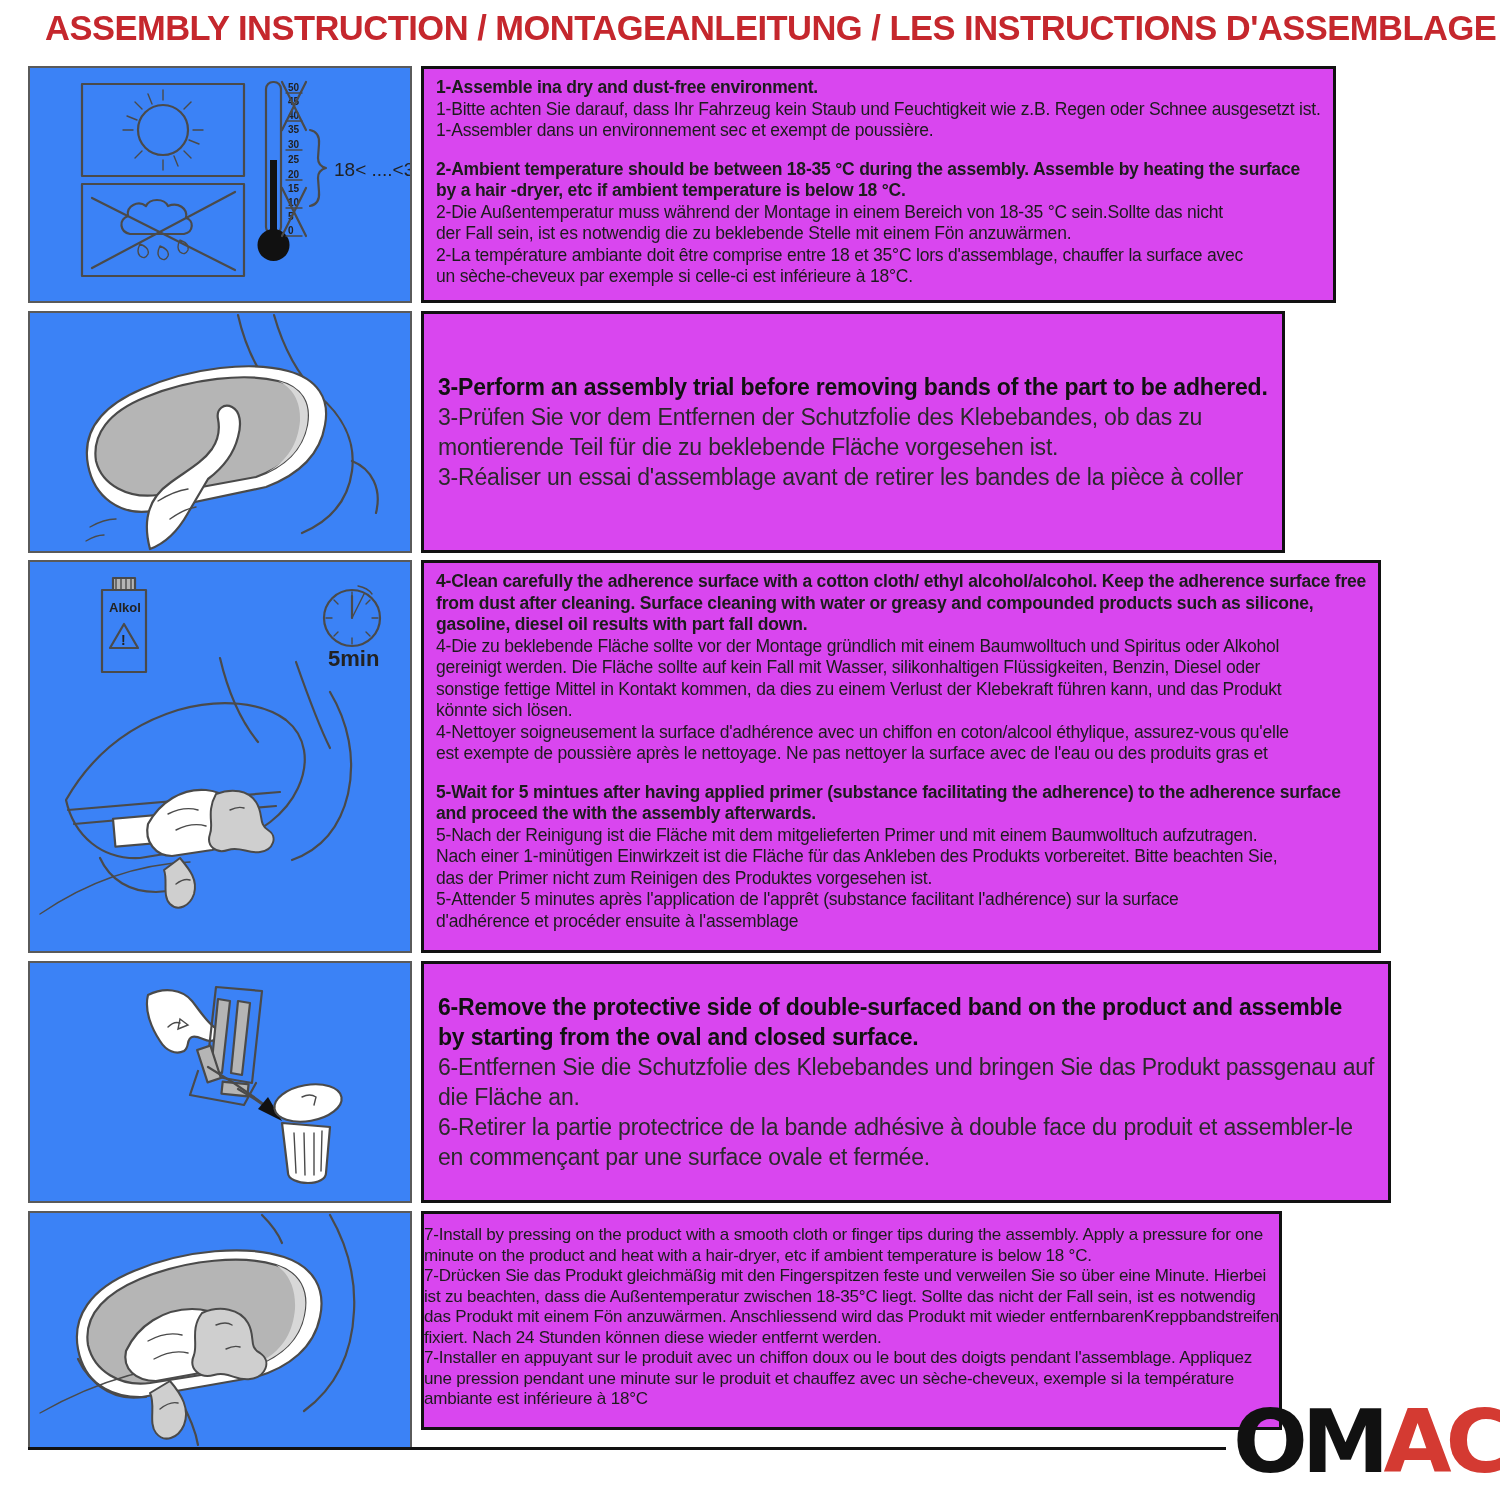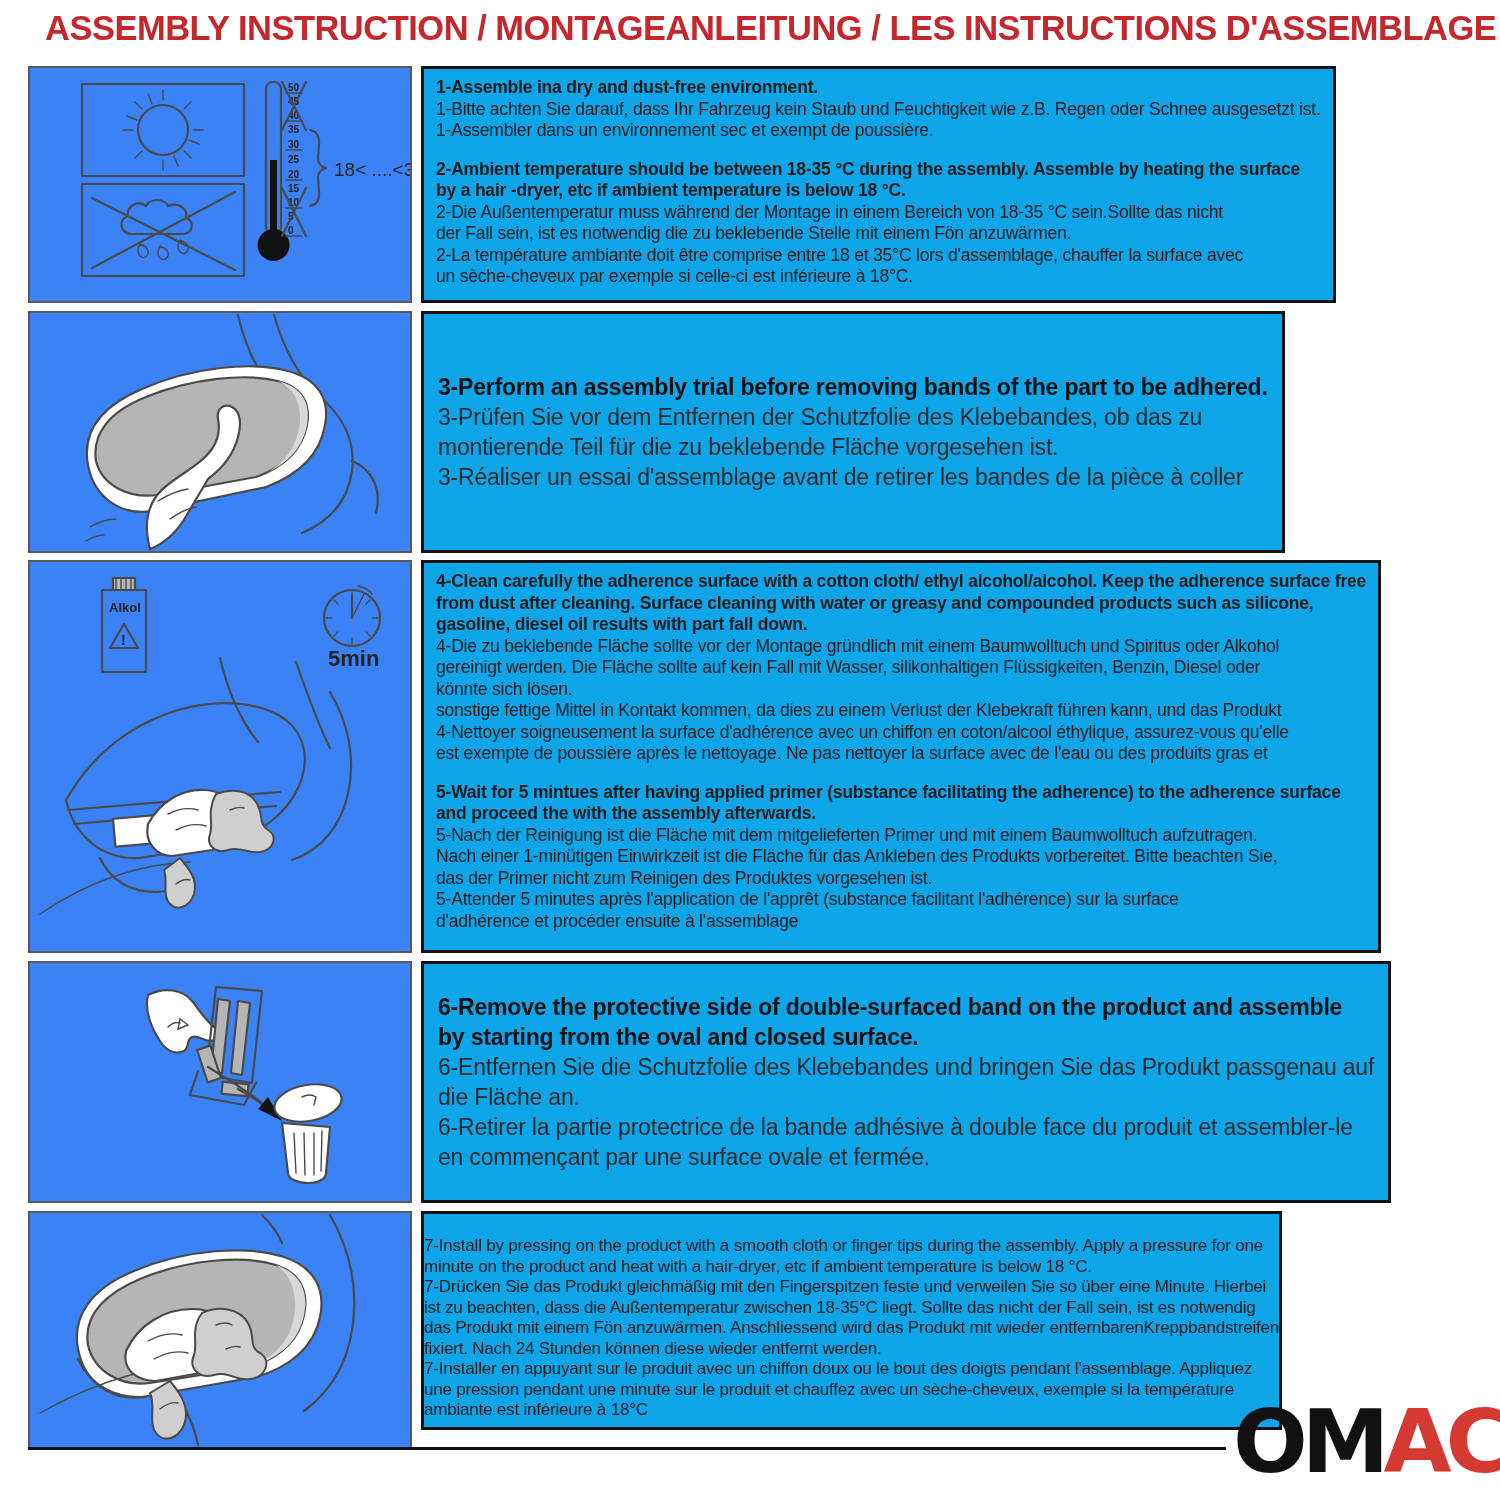--- a/index.html
+++ b/index.html
@@ -3,30 +3,30 @@
 <meta charset="utf-8">
 <style>
   html,body{margin:0;padding:0;background:#fff;}
   #sheet{position:relative;width:1500px;height:1500px;background:#fff;
          font-family:"Liberation Sans",sans-serif;color:#1c1c1c;overflow:hidden;}
   #title{position:absolute;left:45px;top:8px;width:1430px;
          font-size:35px;font-weight:bold;letter-spacing:-.5px;color:#c5272d;
          white-space:nowrap;transform:scaleX(.985);transform-origin:left;}
   .row{position:absolute;left:28px;display:flex;gap:9px;}
   .illus{width:384px;flex:0 0 384px;border:2px solid #5a5a5a;background:#3b82f6;box-sizing:border-box;}
-  .txt{flex:1;border:3px solid #111;background:#0ea5e9;box-sizing:border-box;overflow:hidden;}
+  .txt{flex:1;border:3px solid #111;background:#d946ef;box-sizing:border-box;overflow:hidden;}
   .txt p{margin:0;white-space:nowrap;letter-spacing:-.2px;}
   .small .txt{padding:8px 12px;}
   .small .txt p{font-size:17.5px;line-height:21.5px;}
   .small .txt p.b{font-weight:bold;}
   .small .txt p.sp{height:17px;}
   .big .txt{display:flex;flex-direction:column;justify-content:center;padding:0 14px;}
   .big .txt p{font-size:23px;line-height:30px;color:#2a2a2a;}
   .big .txt p.b{font-weight:bold;color:#111;}
-  #r5 .txt{padding-top:22px;}
+  #r5 .txt{padding-top:11px;}
   #r5 .txt p{font-size:17px;line-height:20.5px;}
   .ln{fill:none;stroke:#4a4a4a;stroke-width:2.2;stroke-linecap:round;stroke-linejoin:round;}
   .thin{fill:none;stroke:#4a4a4a;stroke-width:1.4;stroke-linecap:round;}
   .gray{fill:#b5b5b5;stroke:#4a4a4a;stroke-width:2.2;stroke-linejoin:round;}
   .lgray{fill:#d8d8d8;stroke:none;}
   .cloth{fill:#cfcfcf;stroke:#4a4a4a;stroke-width:2;stroke-linejoin:round;}
   .white{fill:#fff;stroke:#4a4a4a;stroke-width:2.2;stroke-linejoin:round;}
   .blk{fill:#111;stroke:none;}
   .svgtxt{font-family:"Liberation Sans",sans-serif;fill:#222;}
   #bottom-line{position:absolute;left:28px;top:1447px;width:1198px;height:3px;background:#111;}
@@ -209,22 +209,22 @@
           </g>
         </g>
       </svg>
     </div>
     <div class="txt">
         <p class="b">4-Clean carefully the adherence surface with a cotton cloth/ ethyl alcohol/alcohol. Keep the adherence surface free</p>
         <p class="b">from dust after cleaning. Surface cleaning with water or greasy and compounded products such as silicone,</p>
         <p class="b">gasoline, diesel oil results with part fall down.</p>
         <p>4-Die zu beklebende Fläche sollte vor der Montage gründlich mit einem Baumwolltuch und Spiritus oder Alkohol</p>
         <p>gereinigt werden. Die Fläche sollte auf kein Fall mit Wasser, silikonhaltigen Flüssigkeiten, Benzin, Diesel oder</p>
+        <p>sonstige fettige Mittel in Kontakt kommen, da dies zu einem Verlust der Klebekraft führen kann, und das Produkt</p>
         <p>könnte sich lösen.</p>
-        <p>sonstige fettige Mittel in Kontakt kommen, da dies zu einem Verlust der Klebekraft führen kann, und das Produkt</p>
         <p>4-Nettoyer soigneusement la surface d'adhérence avec un chiffon en coton/alcool éthylique, assurez-vous qu'elle</p>
         <p>est exempte de poussière après le nettoyage. Ne pas nettoyer la surface avec de l'eau ou des produits gras et</p>
         <p class="sp"></p>
         <p class="b">5-Wait for 5 mintues after having applied primer (substance facilitating the adherence) to the adherence surface</p>
         <p class="b">and proceed the with the assembly afterwards.</p>
         <p>5-Nach der Reinigung ist die Fläche mit dem mitgelieferten Primer und mit einem Baumwolltuch aufzutragen.</p>
         <p>Nach einer 1-minütigen Einwirkzeit ist die Fläche für das Ankleben des Produkts vorbereitet. Bitte beachten Sie,</p>
         <p>das der Primer nicht zum Reinigen des Produktes vorgesehen ist.</p>
         <p>5-Attender 5 minutes après l'application de l'apprêt (substance facilitant l'adhérence) sur la surface</p>
         <p>d'adhérence et procéder ensuite à l'assemblage</p>

